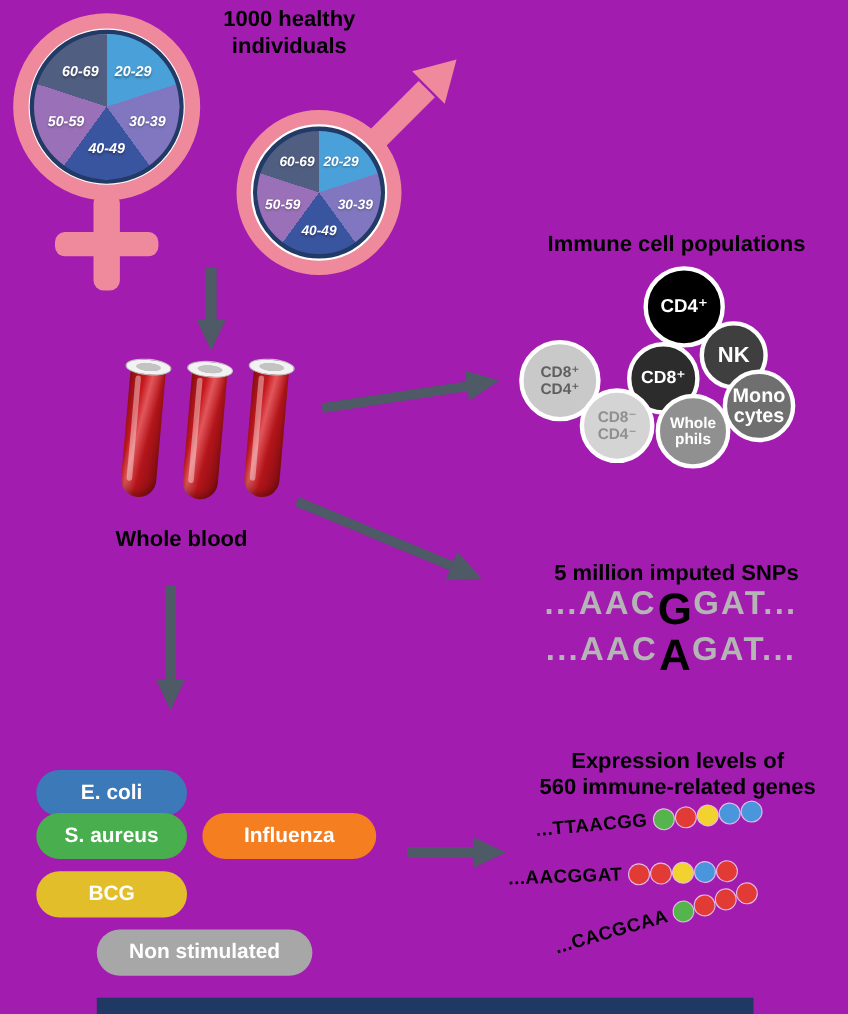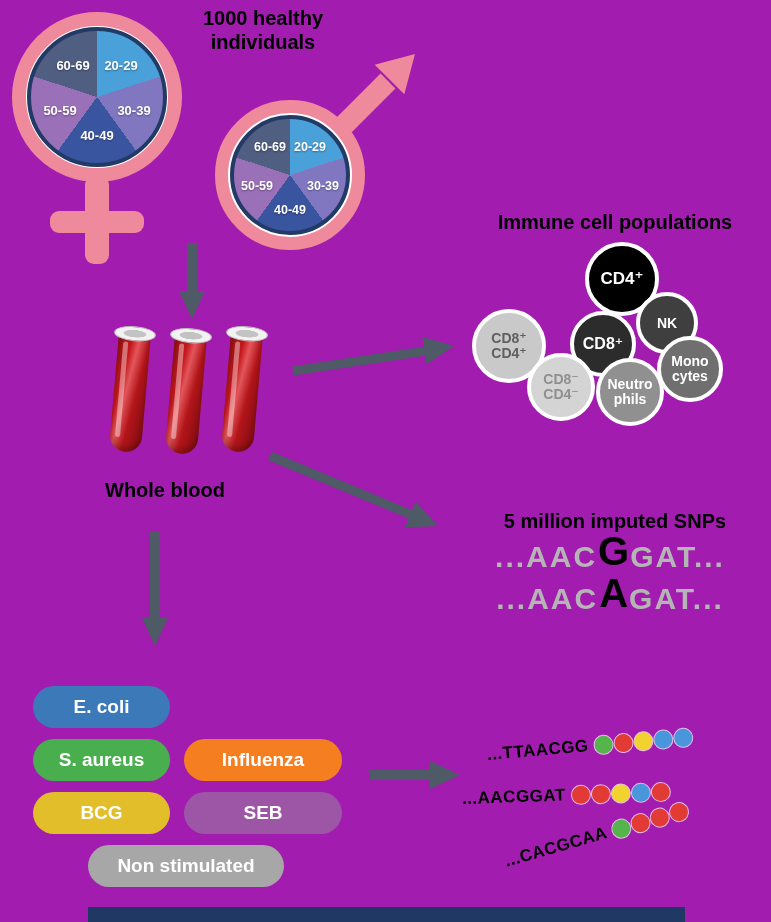--- a/index.html
+++ b/index.html
@@ -6,37 +6,37 @@
   #canvas{
     position:relative;width:771px;height:922px;background:#a21caf;overflow:hidden;
     font-family:"Liberation Sans","DejaVu Sans",sans-serif;
   }
   .abs{position:absolute;}
   .heading{font-weight:bold;font-size:20px;color:#000;text-align:center;white-space:pre-line;line-height:1.2;}
   
   .ring{position:absolute;border-radius:50%;background:#fff;box-sizing:border-box;}
   .pie{position:absolute;border-radius:50%;box-sizing:content-box;border:4px solid #223a66;}
   .pie-label{position:absolute;transform:translate(-50%,-50%);color:#fff;font-weight:bold;font-size:13px;
-    text-shadow:0 1px 2px rgba(0,0,0,.35);white-space:nowrap;}
+    text-shadow:0 1px 2px rgba(0,0,0,.35);white-space:nowrap;font-style:italic;}
   .sym-bar{position:absolute;border-radius:9px;}
   
   .tube{position:absolute;width:36px;height:130px;transform:rotate(5deg);}
   .tube-body{position:absolute;left:2px;top:8px;width:32px;height:118px;border-radius:6px 6px 16px 16px;
     background:linear-gradient(100deg,#8f0f13 0%,#c6181d 28%,#e2565b 42%,#b3151a 62%,#7e0c10 100%);
     box-shadow:inset 0 -4px 6px rgba(0,0,0,.25);}
   .tube-shine{position:absolute;left:7px;top:16px;width:5px;height:96px;border-radius:3px;background:rgba(255,255,255,.4);}
   .tube-cap{position:absolute;left:-3px;top:0;width:42px;height:15px;border-radius:50%;
     background:radial-gradient(ellipse at center,#c3c3c3 0 38%,#f2f2f2 42% 100%);
     border:1px solid #bdbdbd;box-sizing:border-box;}
   
   .cell{position:absolute;border-radius:50%;border:4px solid #fff;box-sizing:border-box;
     display:flex;align-items:center;justify-content:center;text-align:center;
     font-weight:bold;line-height:1.05;white-space:pre-line;}
   
-  .snp-line{display:flex;align-items:flex-end;justify-content:center;font-weight:bold;
+  .snp-line{display:flex;align-items:flex-start;justify-content:center;font-weight:bold;
     color:#b5b5b5;font-size:30px;letter-spacing:2px;height:42px;}
   .snp-letter{color:#000;font-size:40px;letter-spacing:0;margin:0 1px;}
   
   .pill{position:absolute;height:42px;border-radius:21px;color:#fff;font-weight:bold;font-size:19px;
     display:flex;align-items:center;justify-content:center;}
   
   .seq-row{position:absolute;display:flex;align-items:center;font-weight:bold;font-size:17px;color:#000;
     letter-spacing:.5px;transform-origin:left center;white-space:nowrap;}
   .bead{display:inline-block;width:18px;height:18px;border-radius:50%;margin-left:2px;
     box-shadow:0 0 0 1px rgba(255,255,255,.7);}
@@ -117,78 +117,77 @@
 
   <div class="abs heading" style="left:460px;top:210px;width:310px;text-align:center;">Immune cell populations</div>
   <div class="abs" style="left:470px;top:240px;width:300px;height:200px;">
     <div class="cell" style="left: 2px; top: 69px; width: 74px; height: 74px; font-size: 14px; background: rgb(201, 201, 201); color: rgb(95, 95, 95);">
       <span>CD8⁺
 CD4⁺</span>
     </div>
     <div class="cell" style="left: 115px; top: 2px; width: 74px; height: 74px; font-size: 17px; background: rgb(0, 0, 0); color: rgb(255, 255, 255);">
       <span>CD4⁺</span>
     </div>
-    <div class="cell" style="left: 166px; top: 52px; width: 62px; height: 62px; font-size: 14px; background: rgb(63, 63, 63); color: rgb(255, 255, 255);">
+    <div class="cell" style="left: 166px; top: 52px; width: 62px; height: 62px; font-size: 20px; background: rgb(63, 63, 63); color: rgb(255, 255, 255);">
       <span>NK</span>
     </div>
     <div class="cell" style="left: 100px; top: 71px; width: 66px; height: 66px; font-size: 16px; background: rgb(44, 44, 44); color: rgb(255, 255, 255);">
       <span>CD8⁺</span>
     </div>
     <div class="cell" style="left: 57px; top: 113px; width: 68px; height: 68px; font-size: 14px; background: rgb(212, 212, 212); color: rgb(143, 143, 143);">
       <span>CD8⁻
 CD4⁻</span>
     </div>
-    <div class="cell" style="left: 187px; top: 96px; width: 66px; height: 66px; font-size: 14px; background: rgb(111, 111, 111); color: rgb(255, 255, 255);">
+    <div class="cell" style="left: 187px; top: 96px; width: 66px; height: 66px; font-size: 18px; background: rgb(111, 111, 111); color: rgb(255, 255, 255);">
       <span>Mono
 cytes</span>
     </div>
     <div class="cell" style="left: 126px; top: 118px; width: 68px; height: 68px; font-size: 14px; background: rgb(144, 144, 144); color: rgb(255, 255, 255);">
-      <span>Neutro
+      <span>Whole
 phils</span>
     </div>
   </div>
 
   <div class="abs heading" style="left:460px;top:494px;width:310px;margin-top:15px;">5 million imputed SNPs</div>
   <div class="abs" style="left:455px;top:532px;width:310px;">
     <div class="snp-line">
       <span>...AAC</span>
         <span class="snp-letter">G</span>
         <span>GAT...</span>
     </div>
     <div class="snp-line">
       <span>...AAC</span>
         <span class="snp-letter">A</span>
         <span>GAT...</span>
     </div>
   </div>
 
-  <div class="pill" style="left: 33px; top: 686px; width: 137px; background: rgb(60, 121, 184);">
+  <div class="pill" style="left: 33px; top: 700px; width: 137px; background: rgb(60, 121, 184);">
       <span>E. coli</span>
     </div>
   <div class="pill" style="left: 33px; top: 739px; width: 137px; background: rgb(73, 174, 77);">
       <span>S. aureus</span>
     </div>
   <div class="pill" style="left: 184px; top: 739px; width: 158px; background: rgb(245, 126, 32);">
       <span>Influenza</span>
     </div>
   <div class="pill" style="left: 33px; top: 792px; width: 137px; background: rgb(226, 191, 42);">
       <span>BCG</span>
-    </div>
-  <div class="pill" style="left: 184px; top: 792px; width: 158px; background: rgb(157, 86, 166);">
-      <span>SEB</span>
     </div>
   <div class="pill" style="left: 88px; top: 845px; width: 196px; background: rgb(167, 167, 167);">
       <span>Non stimulated</span>
     </div>
 
   <svg class="arrow" style="left: 368px; top: 758px; color: rgb(78, 90, 102);" width="96" height="34" viewBox="0 0 96 34">
     <line x1="2" y1="17" x2="64" y2="17" stroke="currentColor" stroke-width="10"></line>
     <polygon points="62,3 62,31 92,17" fill="currentColor"></polygon>
   </svg>
 
+  <div class="abs heading" style="left:462px;top:680px;width:308px;">Expression levels of
+560 immune-related genes</div>
   <div class="seq-row" style="left:487px;top:745px;transform:rotate(-5deg);">
     <span>...TTAACGG</span>
     <span class="bead-strand">
         <span class="bead" style="background: rgb(86, 180, 76);"></span>
         <span class="bead" style="background: rgb(226, 59, 54);"></span>
         <span class="bead" style="background: rgb(242, 210, 46);"></span>
         <span class="bead" style="background: rgb(74, 150, 221);"></span>
         <span class="bead" style="background: rgb(74, 150, 221);"></span>
       </span>
   </div>

